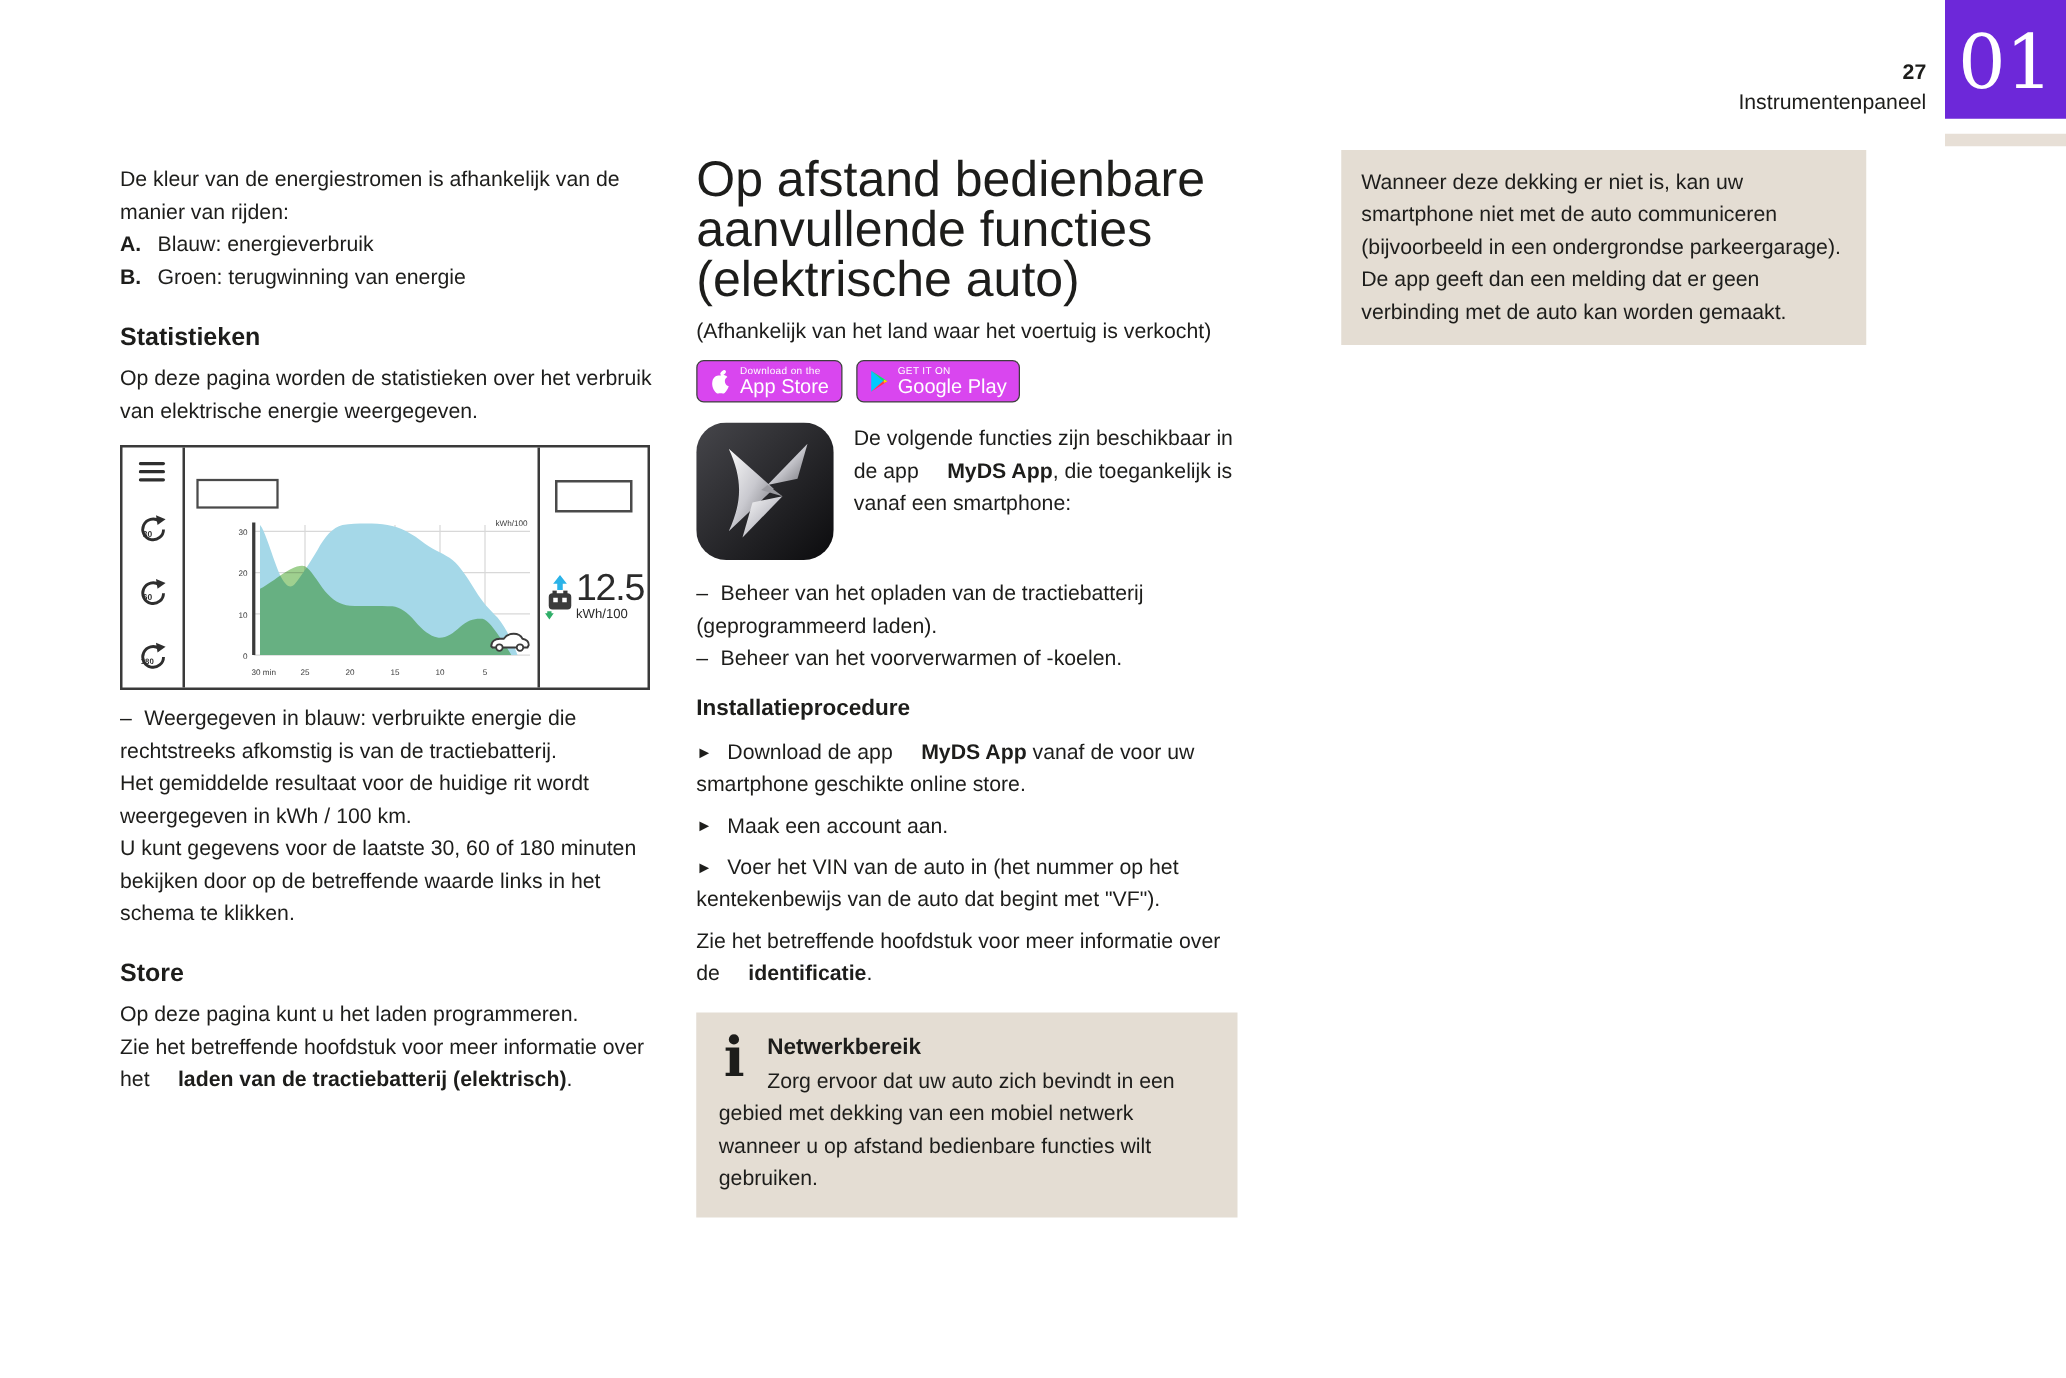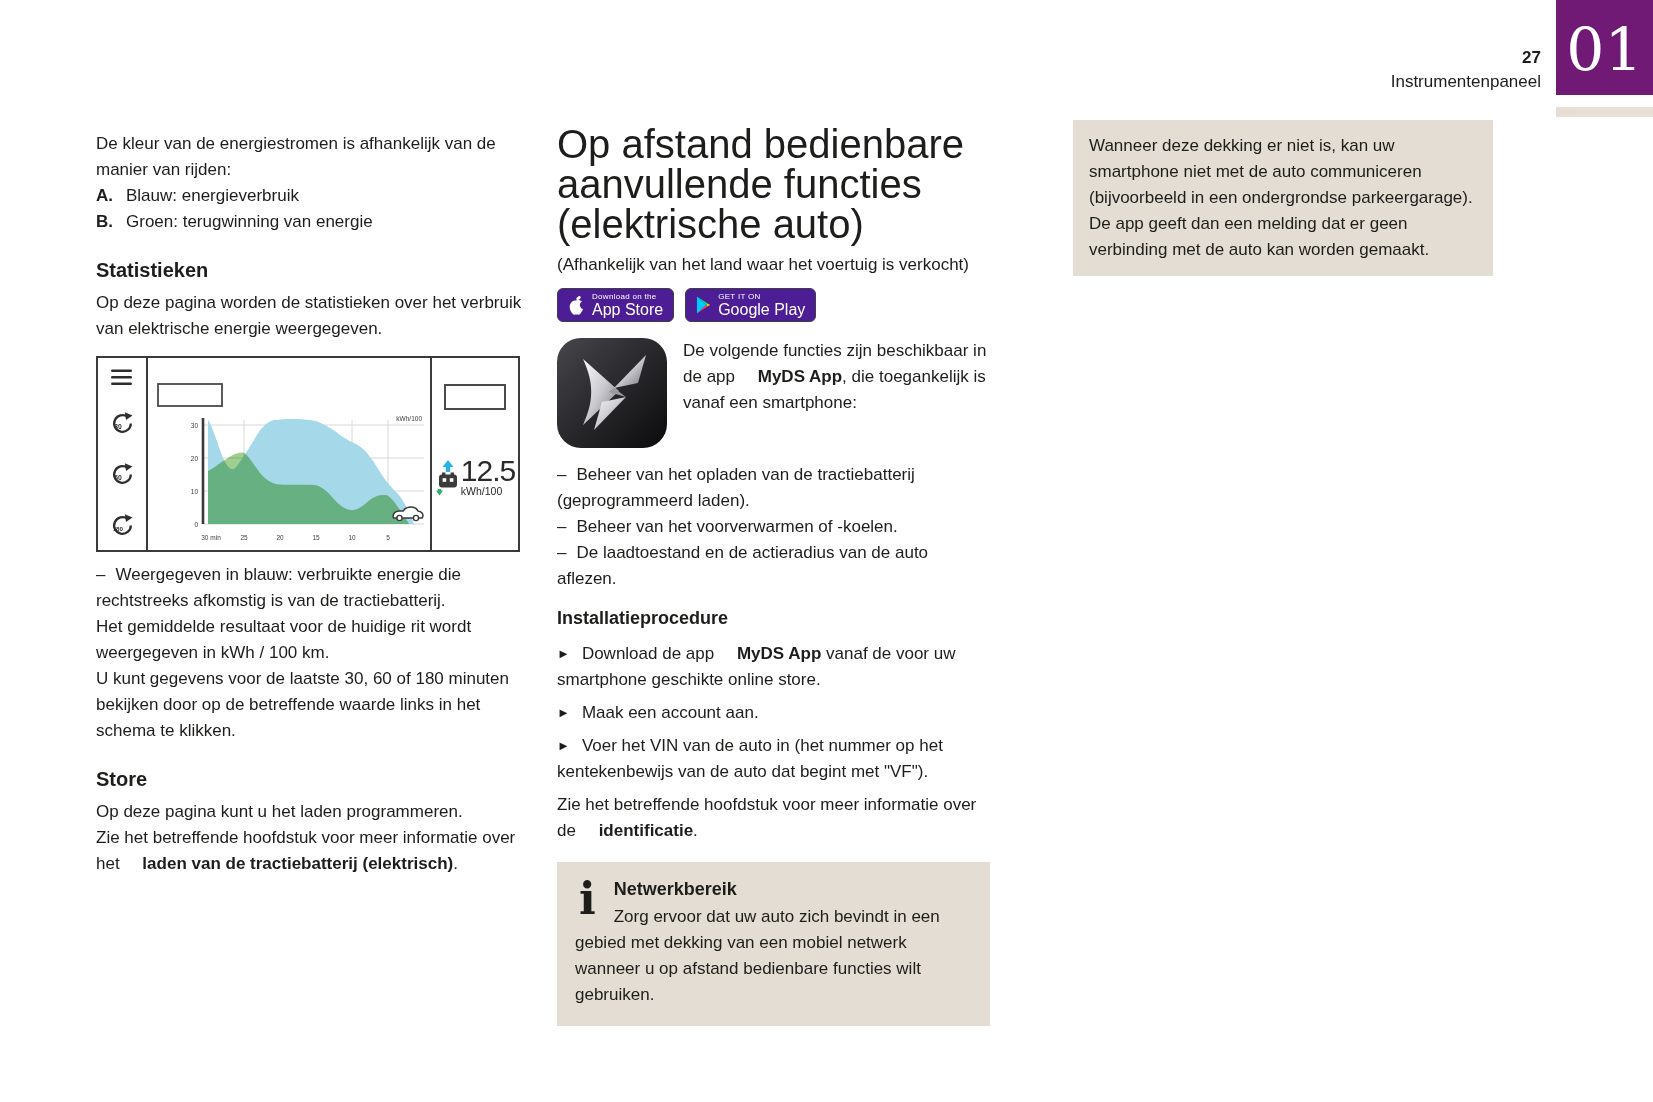--- a/index.html
+++ b/index.html
@@ -5,21 +5,21 @@
   html,body{margin:0;padding:0;}
   body{
     width:1653px;height:1102px;position:relative;overflow:hidden;
     background:#ffffff;color:#1d1d1b;
     font-family:"Liberation Sans","DejaVu Sans",sans-serif;
   }
   
   .page-number{position:absolute;top:48px;right:112px;font-size:17px;font-weight:700;text-align:center;}
   .section-name{position:absolute;top:72px;right:112px;font-size:17px;text-align:right;}
   .chapter-tab{
-    position:absolute;top:0;right:0;width:97px;height:95px;background:#701a75;
+    position:absolute;top:0;right:0;width:97px;height:95px;background:#6d28d9;
     color:#fff;font-family:"DejaVu Serif","Liberation Serif",serif;font-size:60px;
     display:flex;align-items:center;justify-content:center;padding-top:4px;box-sizing:border-box;
   }
   .chapter-strip{position:absolute;top:107px;right:0;width:97px;height:10px;background:#e7dfd6;}
   
   .col-left{position:absolute;left:96px;top:131px;width:433px;}
   .col-mid{position:absolute;left:557px;top:124px;width:433px;}
   .right-note{position:absolute;left:1073px;top:120px;width:420px;}
   p{margin:0;font-size:17px;line-height:26px;}
   .h2{font-size:20px;font-weight:700;margin:24px 0 8px;}
@@ -39,21 +39,21 @@
   .fig-right{position:absolute;right:0;top:0;bottom:0;width:88px;border-left:2px solid #3a3a3a;box-sizing:border-box;
     display:flex;flex-direction:column;align-items:center;gap:29px;}
   .fig-box{width:58px;height:22px;border:2px solid #4a4a4a;margin-top:26px;}
   .fig-avg{display:flex;align-items:flex-start;margin-top:16px;}
   .fig-avg svg{flex:0 0 26px;margin-top:4px;}
   .fig-value{font-size:30px;font-weight:500;line-height:32px;letter-spacing:-1px;color:#2b2b2b;}
   .fig-unit{font-size:10.5px;color:#2b2b2b;margin-top:-2px;}
   .iconbtn{cursor:pointer;}
   
   .badges{display:flex;gap:11px;margin-top:10px;}
-  .badge{height:34px;background:#4c1d95;border:1px solid #3f3f3f;border-radius:6px;color:#fff;
+  .badge{height:34px;background:#d946ef;border:1px solid #3f3f3f;border-radius:6px;color:#fff;
     display:flex;align-items:center;padding:0 10px;gap:7px;box-sizing:border-box;}
   .badge-txt{display:flex;flex-direction:column;justify-content:center;}
   .badge-top{font-size:8px;letter-spacing:.3px;line-height:9px;}
   .badge-main{font-size:16px;font-weight:500;line-height:18px;white-space:nowrap;}
   .app-block{display:flex;gap:16px;margin-top:16px;}
   .app-text{flex:1;}
   
   .note-box{background:#e4ddd3;box-sizing:border-box;}
   .mid-note{margin-top:18px;padding:14px 18px 18px;}
   .right-note{padding:13px 16px;}
@@ -250,23 +250,20 @@
     </div>
   </div>
 
   <div style="margin-top:14px;">
     <p class="bullet">
       <span class="mk">–</span><span>Beheer van het opladen van de tractiebatterij (geprogrammeerd laden).</span>
     </p>
     <p class="bullet">
       <span class="mk">–</span><span>Beheer van het voorverwarmen of -koelen.</span>
     </p>
-    <p class="bullet">
-      <span class="mk">–</span><span>De laadtoestand en de actieradius van de auto aflezen.</span>
-    </p>
   </div>
 
   <div class="h3">Installatieprocedure</div>
 
   <p class="step">
     <span class="mk">►</span><span>Download de app </span><span class="bold">MyDS App</span><span> vanaf de voor uw smartphone geschikte online store.</span>
   </p>
   <p class="step">
     <span class="mk">►</span><span>Maak een account aan.</span>
   </p>

